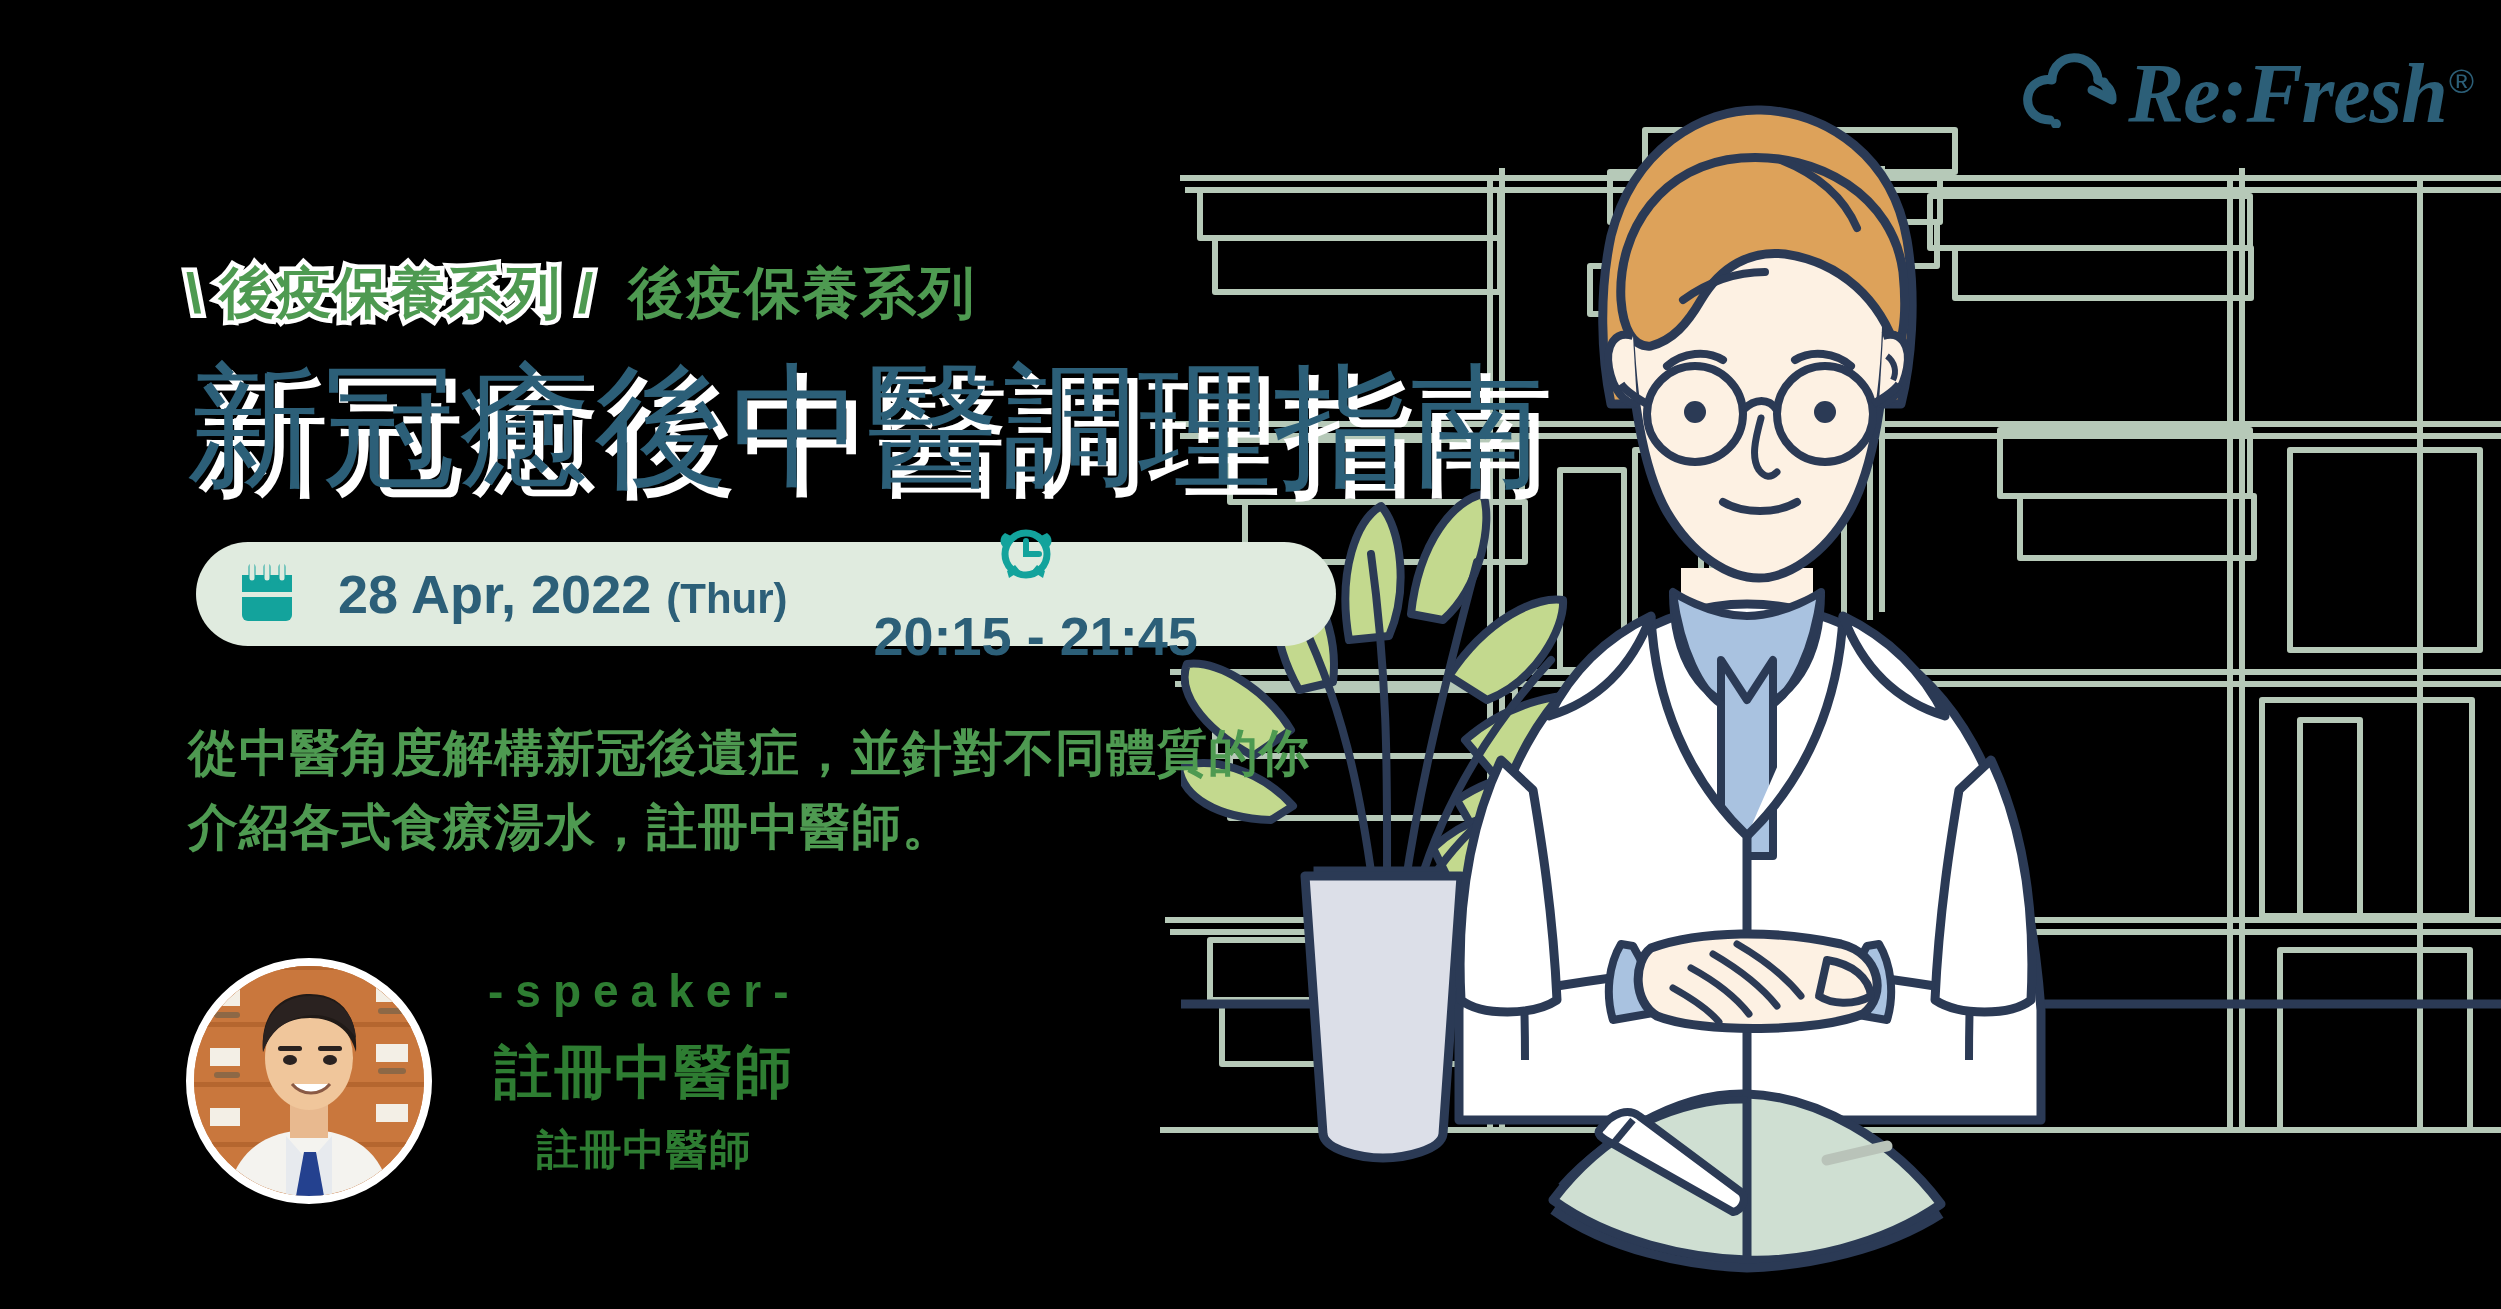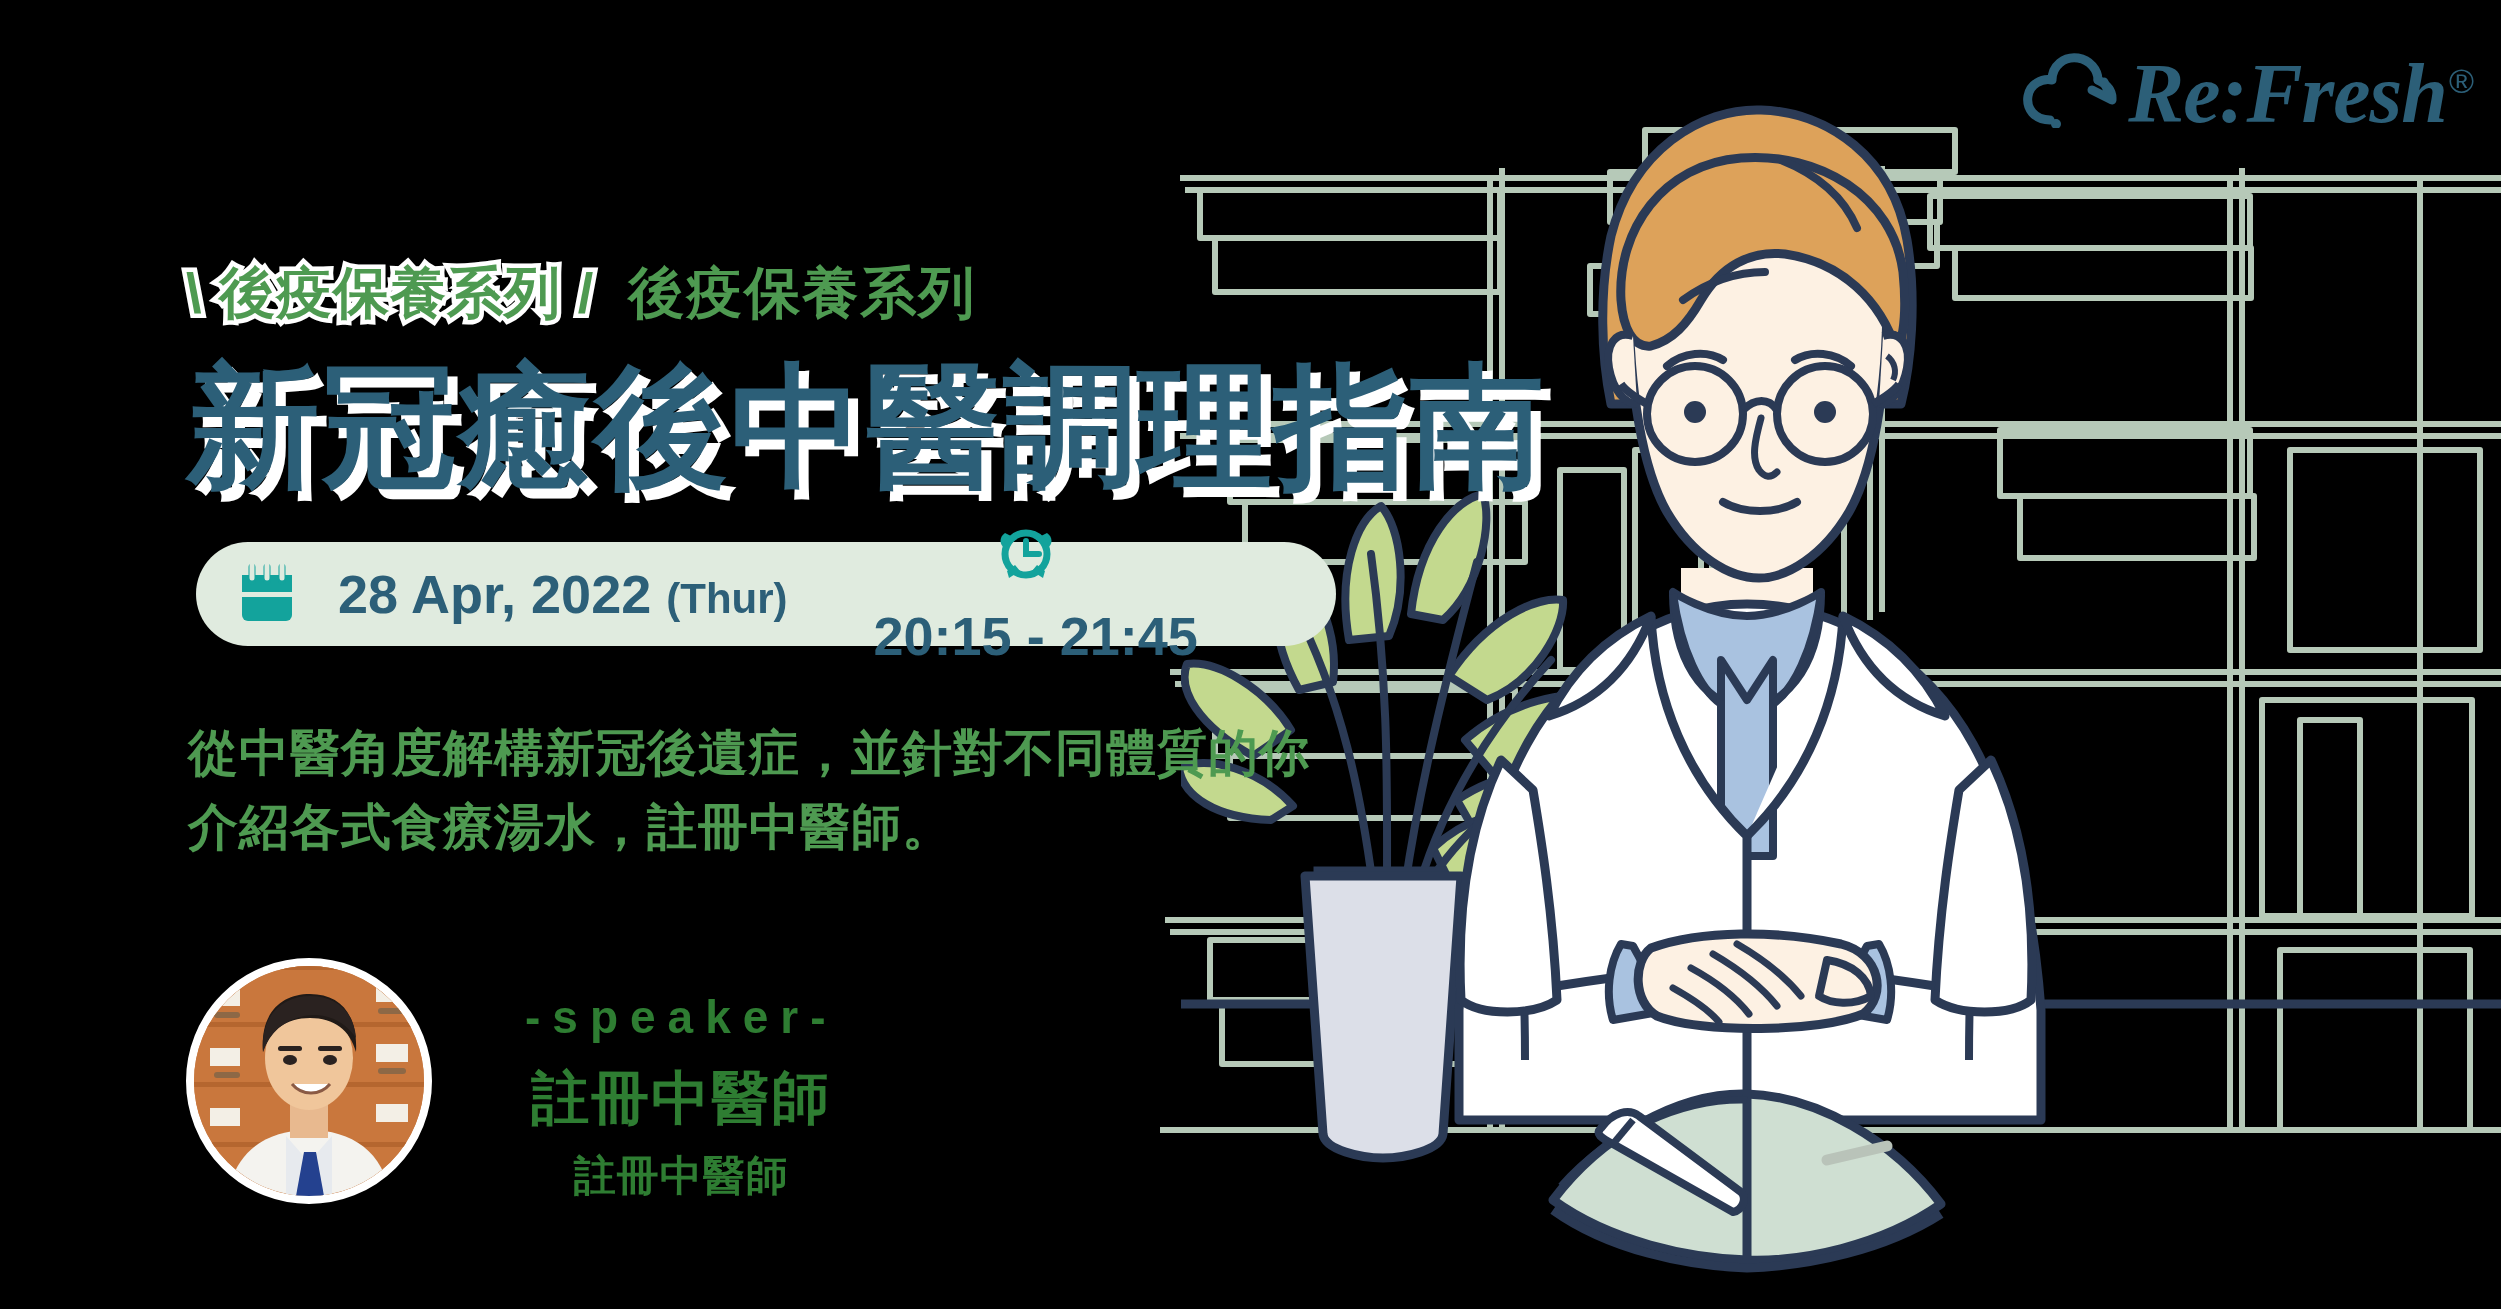--- a/index.html
+++ b/index.html
@@ -80,21 +80,21 @@
     color: #4e9a51;
     letter-spacing: 2px;
     margin-left: 34px;
   }
 
   
   #headline {
     position: absolute;
     left: 186px; top: 357px;
     font-size: 134px;
-    font-weight: 700;
+    font-weight: 400;
     letter-spacing: 2px;
     color: #2c5f78;
     text-shadow: 10px 10px 0 #ffffff;
     white-space: nowrap;
     line-height: 1.05;
   }
 
   
   #datetime-pill {
     position: absolute;
@@ -130,22 +130,21 @@
     color: #4e9a51;
     letter-spacing: 1px;
   }
   #description div { white-space: nowrap; }
 
   
   #speaker-block {
     position: absolute;
     left: 186px; top: 958px;
     display: flex;
-    align-items: flex-end;
-    gap: 37px;
+    align-items: flex-start;
   }
   #speaker-avatar {
     width: 246px; height: 246px;
     border-radius: 50%;
     border: 8px solid #ffffff;
     overflow: hidden;
     position: relative;
     flex: 0 0 auto;
     background: #c27a45;
   }

